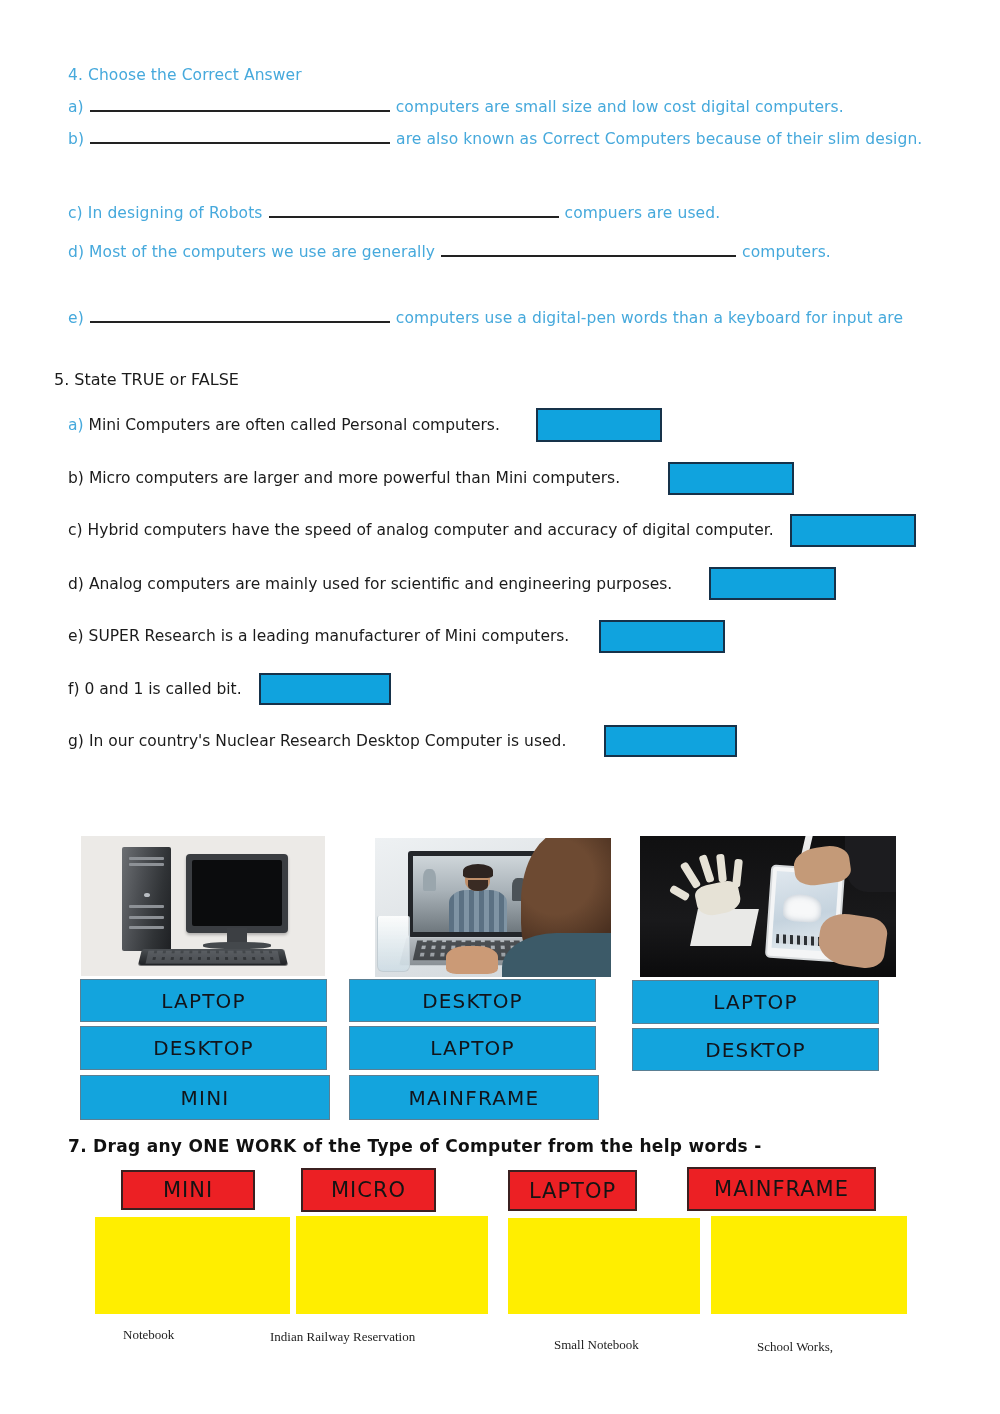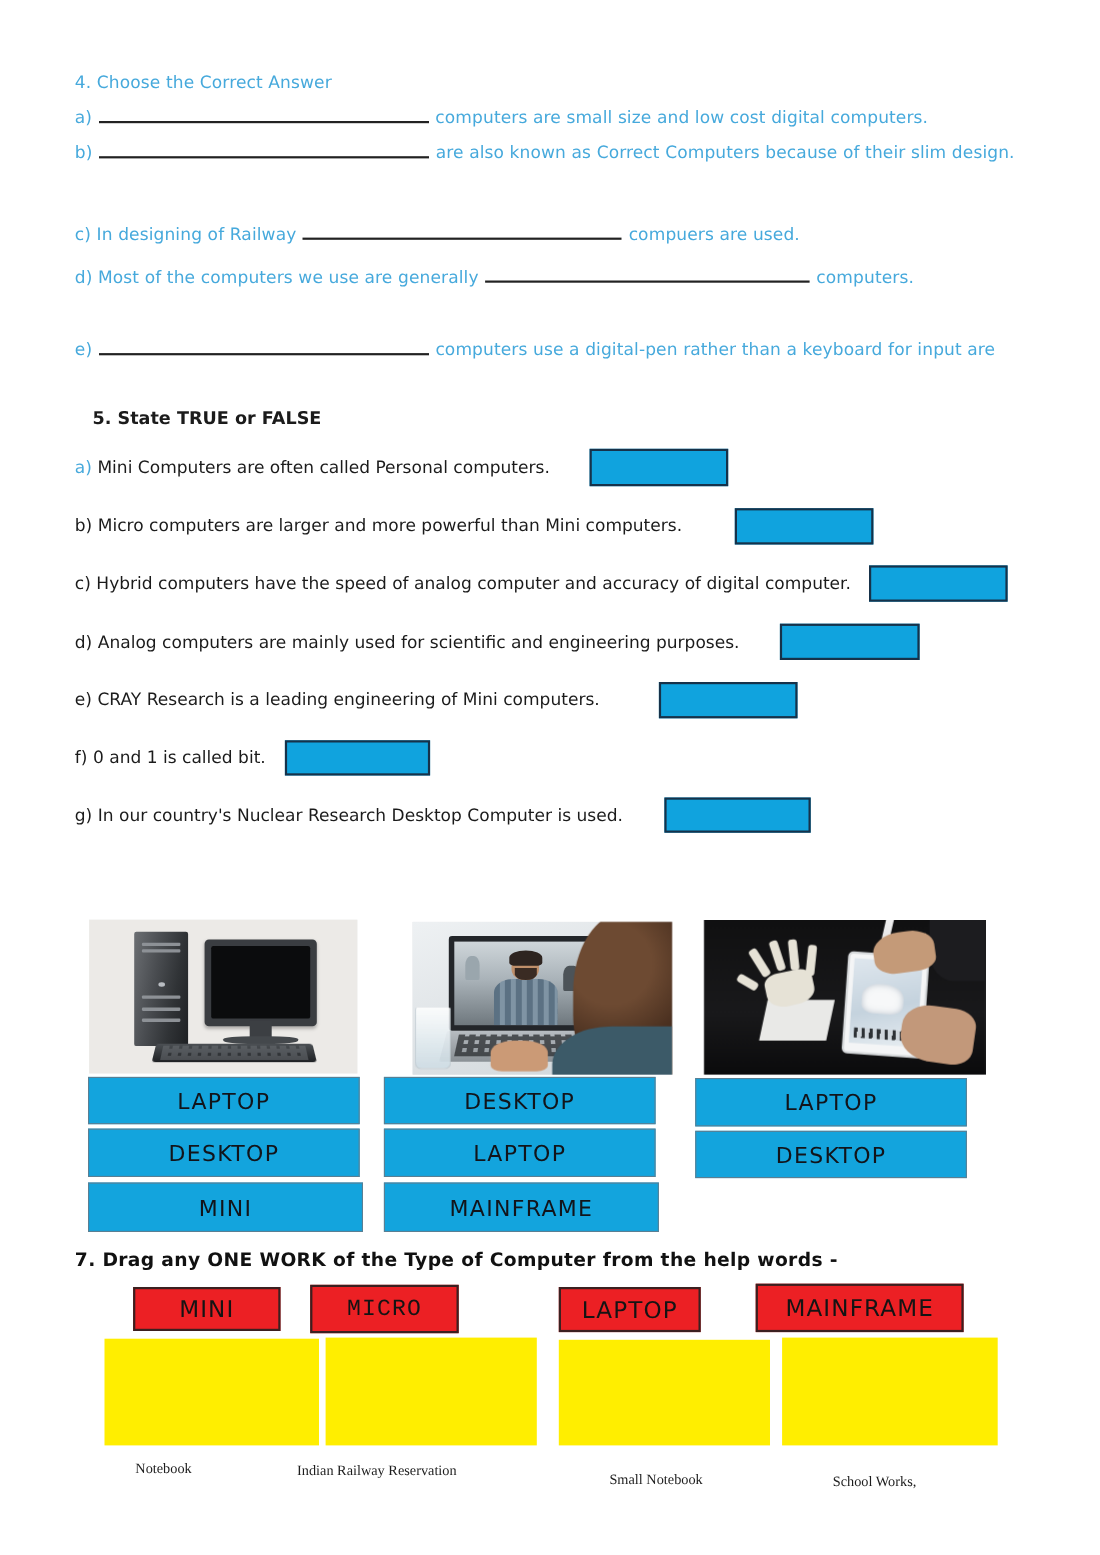--- a/index.html
+++ b/index.html
@@ -308,39 +308,39 @@
   </div>
 
   <div class="row" style="left:68px; top:130px;">
     <span class="blue-text">b)</span>
     <span class="blank" style="width:300px;"></span>
     <span class="blue-text">are also known as Correct Computers because of their slim design.</span>
   </div>
 
   <div class="row" style="left:68px; top:204px;">
     <span class="blue-text">c)</span>
-    <span class="blue-text" style="margin-left:5px;">In designing of Railway</span>
+    <span class="blue-text" style="margin-left:5px;">In designing of Robots</span>
     <span class="blank" style="width:290px;"></span>
     <span class="blue-text">compuers are used.</span>
   </div>
 
   <div class="row" style="left:68px; top:243px;">
     <span class="blue-text">d)</span>
     <span class="blue-text" style="margin-left:5px;">Most of the computers we use are generally</span>
     <span class="blank" style="width:295px;"></span>
     <span class="blue-text">computers.</span>
   </div>
 
   <div class="row" style="left:68px; top:309px;">
     <span class="blue-text">e)</span>
     <span class="blank" style="width:300px;"></span>
-    <span class="blue-text">computers use a digital-pen rather than a keyboard for input are</span>
-  </div>
-
-  <div class="row heading-plain" style="left:84px; top:370px;font-weight:bold;">5. State TRUE or FALSE</div>
+    <span class="blue-text">computers use a digital-pen words than a keyboard for input are</span>
+  </div>
+
+  <div class="row heading-plain" style="left:54px; top:370px;">5. State TRUE or FALSE</div>
 
   <div class="row" style="left:68px; top:416px;">
     <span class="black-text" style="color:#46a9dc;">a)</span>
     <span class="black-text" style="margin-left:5px;">Mini Computers are often called Personal computers.</span>
   </div>
   <div class="cyan-box" style="left:536px; top:408px; width:126px; height:34px;"></div>
 
   <div class="row" style="left:68px; top:469px;">
     <span class="black-text">b)</span>
     <span class="black-text" style="margin-left:5px;">Micro computers are larger and more powerful than Mini computers.</span>
@@ -354,21 +354,21 @@
   <div class="cyan-box" style="left:790px; top:514px; width:126px; height:33px;"></div>
 
   <div class="row" style="left:68px; top:575px;">
     <span class="black-text">d)</span>
     <span class="black-text" style="margin-left:5px;">Analog computers are mainly used for scientific and engineering purposes.</span>
   </div>
   <div class="cyan-box" style="left:709px; top:567px; width:127px; height:33px;"></div>
 
   <div class="row" style="left:68px; top:627px;">
     <span class="black-text">e)</span>
-    <span class="black-text" style="margin-left:5px;">CRAY Research is a leading engineering of Mini computers.</span>
+    <span class="black-text" style="margin-left:5px;">SUPER Research is a leading manufacturer of Mini computers.</span>
   </div>
   <div class="cyan-box" style="left:599px; top:620px; width:126px; height:33px;"></div>
 
   <div class="row" style="left:68px; top:680px;">
     <span class="black-text">f)</span>
     <span class="black-text" style="margin-left:5px;">0 and 1 is called bit.</span>
   </div>
   <div class="cyan-box" style="left:259px; top:673px; width:132px; height:32px;"></div>
 
   <div class="row" style="left:68px; top:732px;">
@@ -449,21 +449,21 @@
   <div class="opt-box" style="left:349px; top:979px; width:247px; height:43px;">DESKTOP</div>
   <div class="opt-box" style="left:349px; top:1026px; width:247px; height:44px;">LAPTOP</div>
   <div class="opt-box" style="left:349px; top:1075px; width:250px; height:45px;">MAINFRAME</div>
 
   <div class="opt-box" style="left:632px; top:980px; width:247px; height:44px;">LAPTOP</div>
   <div class="opt-box" style="left:632px; top:1028px; width:247px; height:43px;">DESKTOP</div>
 
   <div class="row heading-bold" style="left:68px; top:1136px;">7. Drag any ONE WORK of the Type of Computer from the help words -</div>
 
   <div class="red-label" style="left:121px; top:1170px; width:134px; height:40px;">MINI</div>
-  <div class="red-label" style="left:282px; top:1168px; width:135px; height:44px;font-family:Liberation Mono, monospace;">MICRO</div>
+  <div class="red-label" style="left:301px; top:1168px; width:135px; height:44px;">MICRO</div>
   <div class="red-label" style="left:508px; top:1170px; width:129px; height:41px;">LAPTOP</div>
   <div class="red-label" style="left:687px; top:1167px; width:189px; height:44px;">MAINFRAME</div>
 
   <div class="yellow-drop" style="left:95px; top:1217px; width:195px; height:97px;"></div>
   <div class="yellow-drop" style="left:296px; top:1216px; width:192px; height:98px;"></div>
   <div class="yellow-drop" style="left:508px; top:1218px; width:192px; height:96px;"></div>
   <div class="yellow-drop" style="left:711px; top:1216px; width:196px; height:98px;"></div>
 
   <div class="help-word" style="left:123px; top:1327px;">Notebook</div>
   <div class="help-word" style="left:270px; top:1329px;">Indian Railway Reservation</div>

